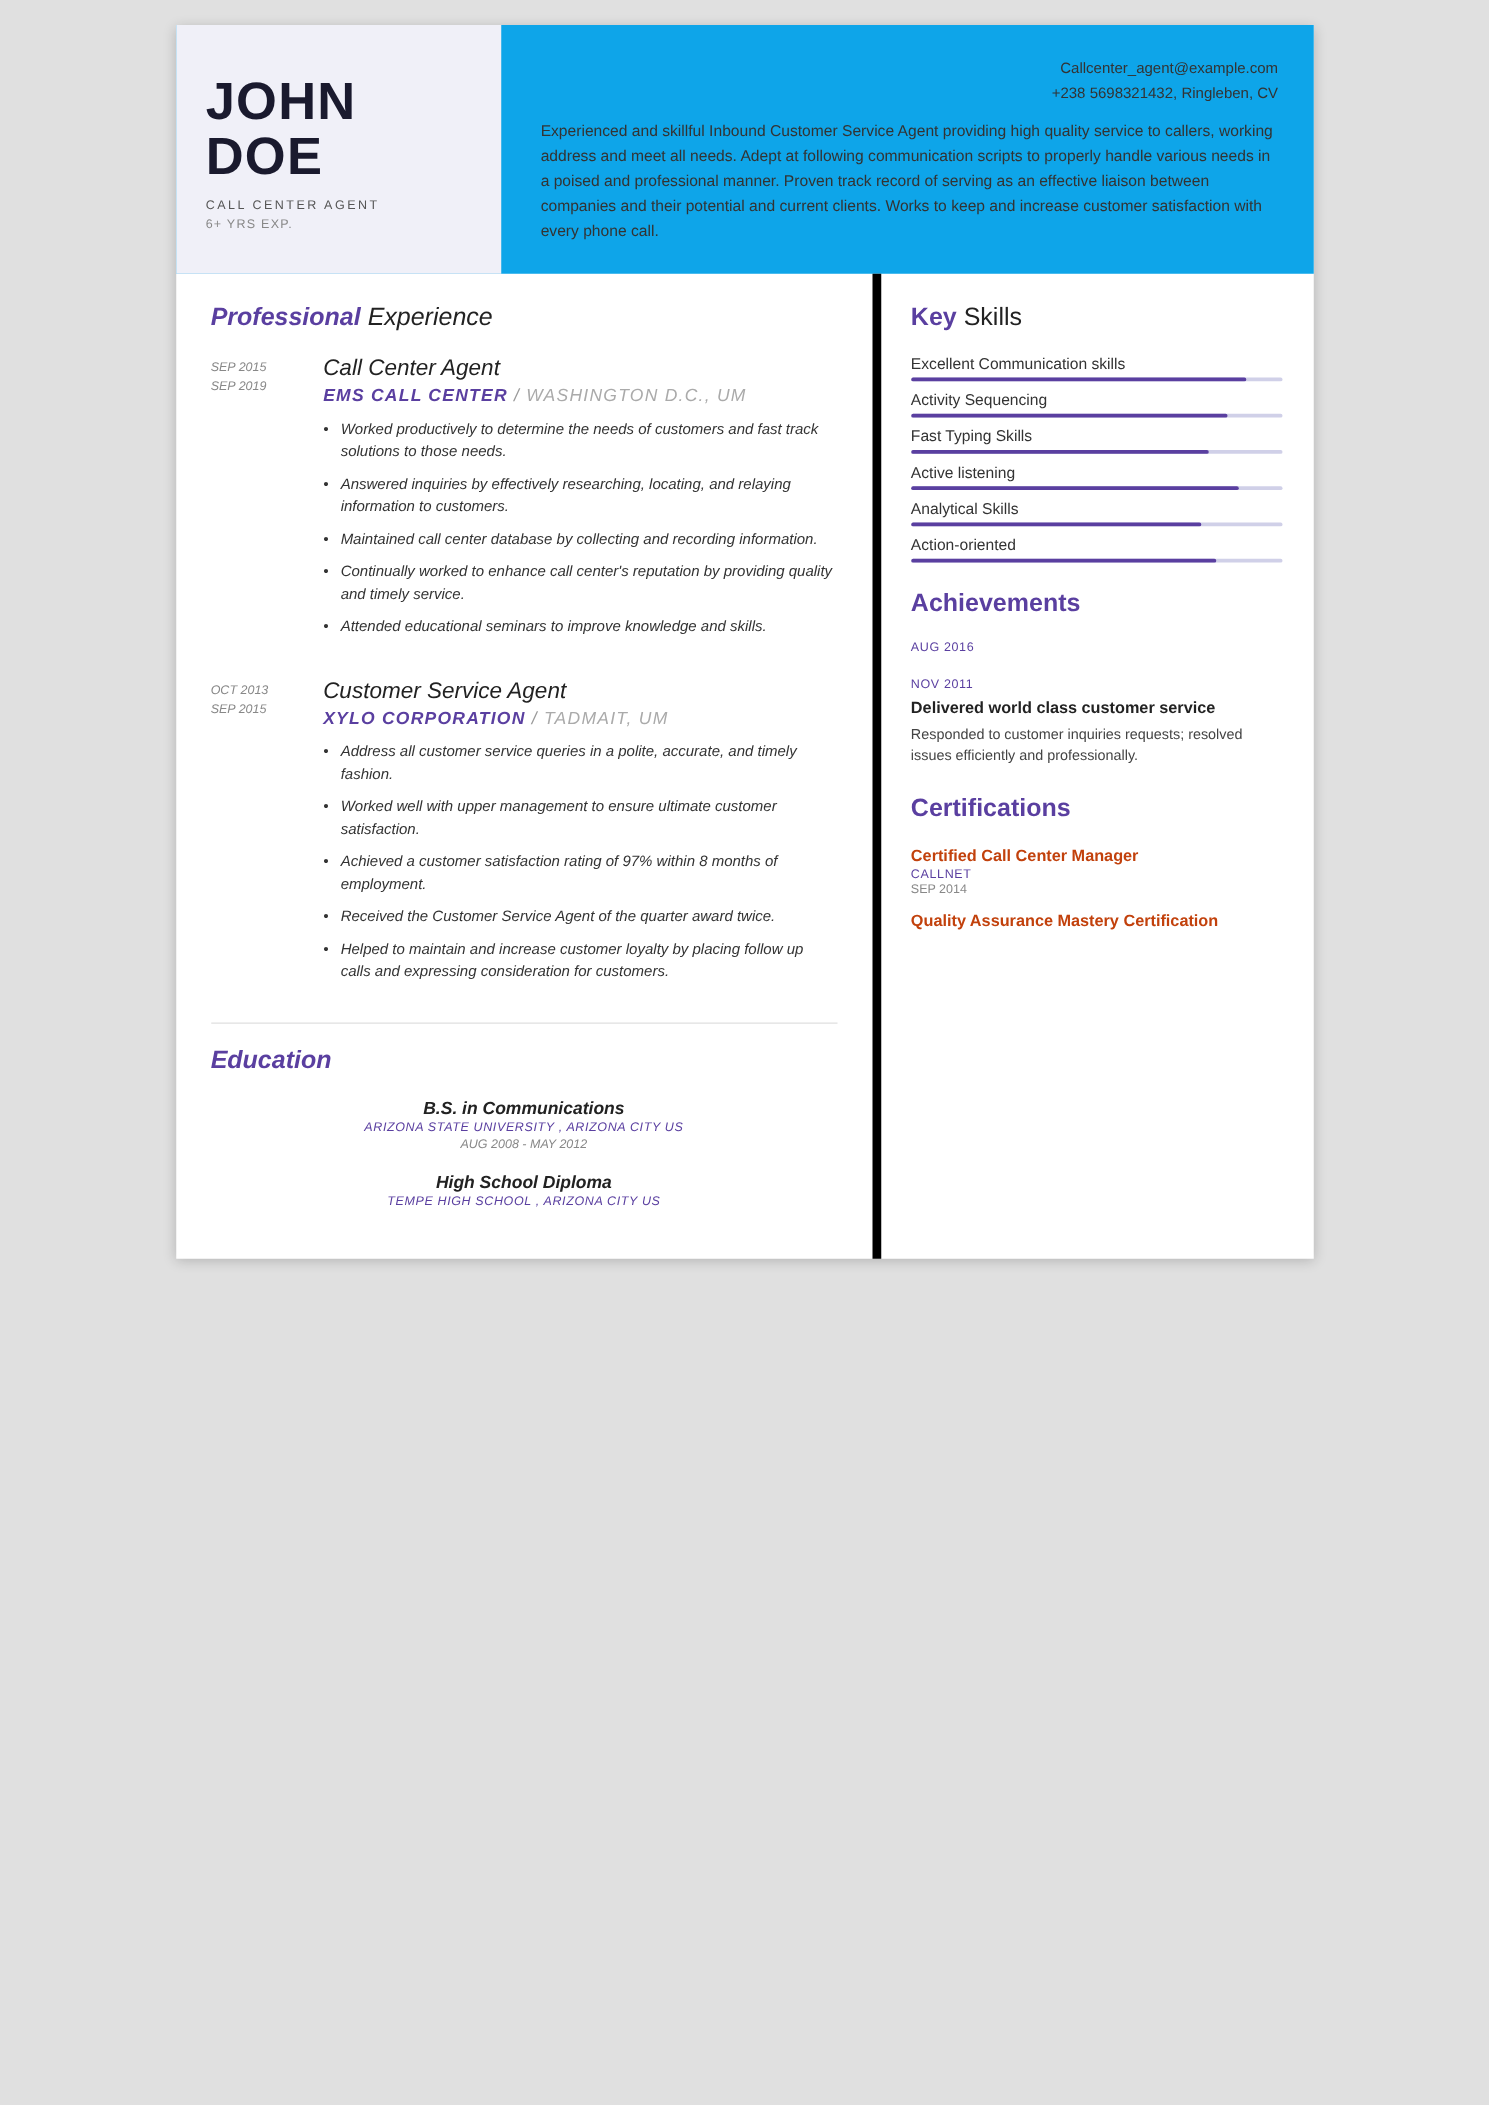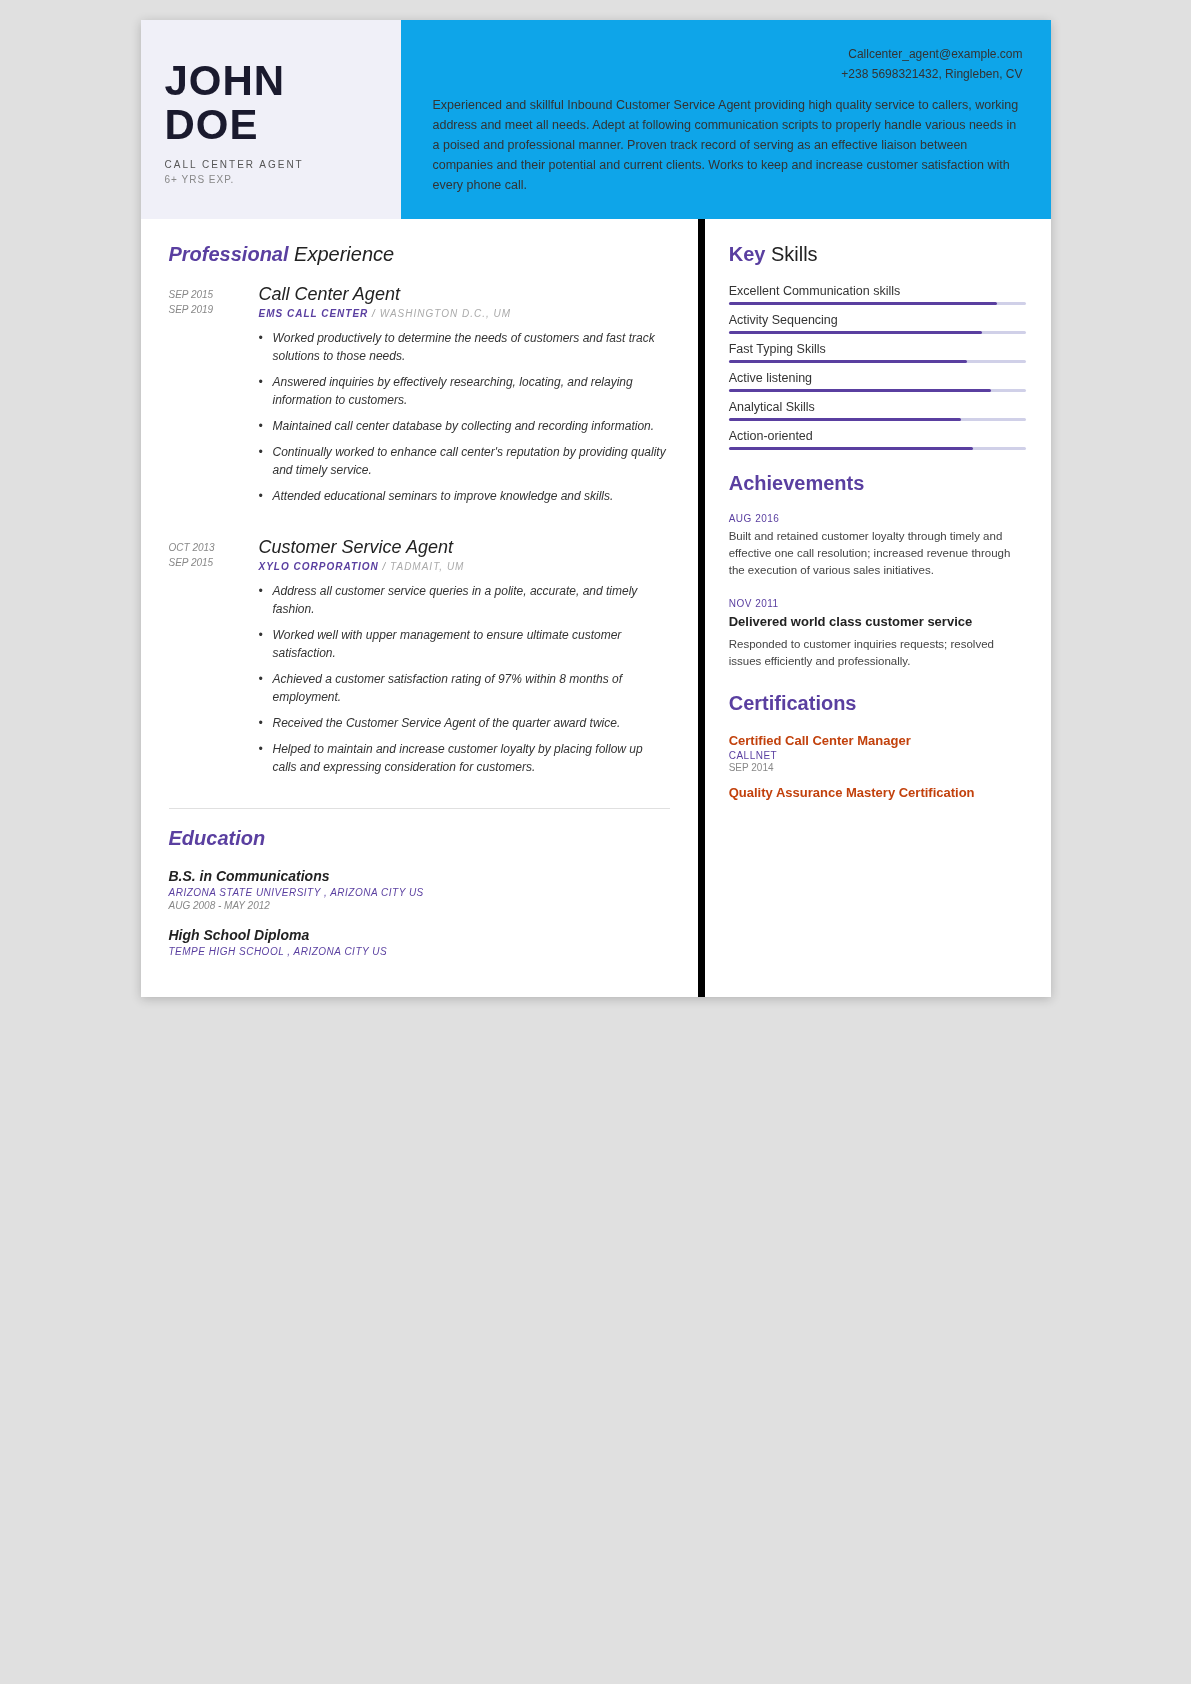--- a/index.html
+++ b/index.html
@@ -117,21 +117,21 @@
     .exp-content {
       flex: 1;
     }
     .exp-job-title {
       font-size: 18px;
       color: #222;
       font-weight: 400;
       margin-bottom: 3px;
     }
     .exp-company {
-      font-size: 10px;
+      font-size: 14px;
       color: #5a3fa0;
       font-weight: 700;
       letter-spacing: 1px;
       text-transform: uppercase;
       margin-bottom: 10px;
     }
     .exp-company span.separator {
       color: #999;
       font-weight: 400;
     }
@@ -161,20 +161,21 @@
     
     .section-divider {
       border: none;
       border-top: 1px solid #e0e0e0;
       margin: 18px 0;
     }
 
     
     .edu-entry {
       margin-bottom: 16px;
+      text-align: center;
     }
     .edu-degree {
       font-size: 14px;
       font-weight: 700;
       color: #222;
       margin-bottom: 3px;
     }
     .edu-school {
       font-size: 10px;
       color: #5a3fa0;
@@ -396,21 +397,20 @@
           </div>
       </div>
 
       <div class="achievements-section">
         <div class="section-title">
           <span class="bold">Achievements</span>
         </div>
 
         <div class="achievement-entry">
           <div class="achievement-date">AUG 2016</div>
-          <div class="achievement-desc">Built and retained customer loyalty through timely and effective one call resolution; increased revenue through the execution of various sales initiatives.</div>
         </div>
 
         <div class="achievement-entry">
           <div class="achievement-date">NOV 2011</div>
           <div class="achievement-title">Delivered world class customer service</div>
           <div class="achievement-desc">Responded to customer inquiries requests; resolved issues efficiently and professionally.</div>
         </div>
       </div>
 
       <div class="certifications-section">

